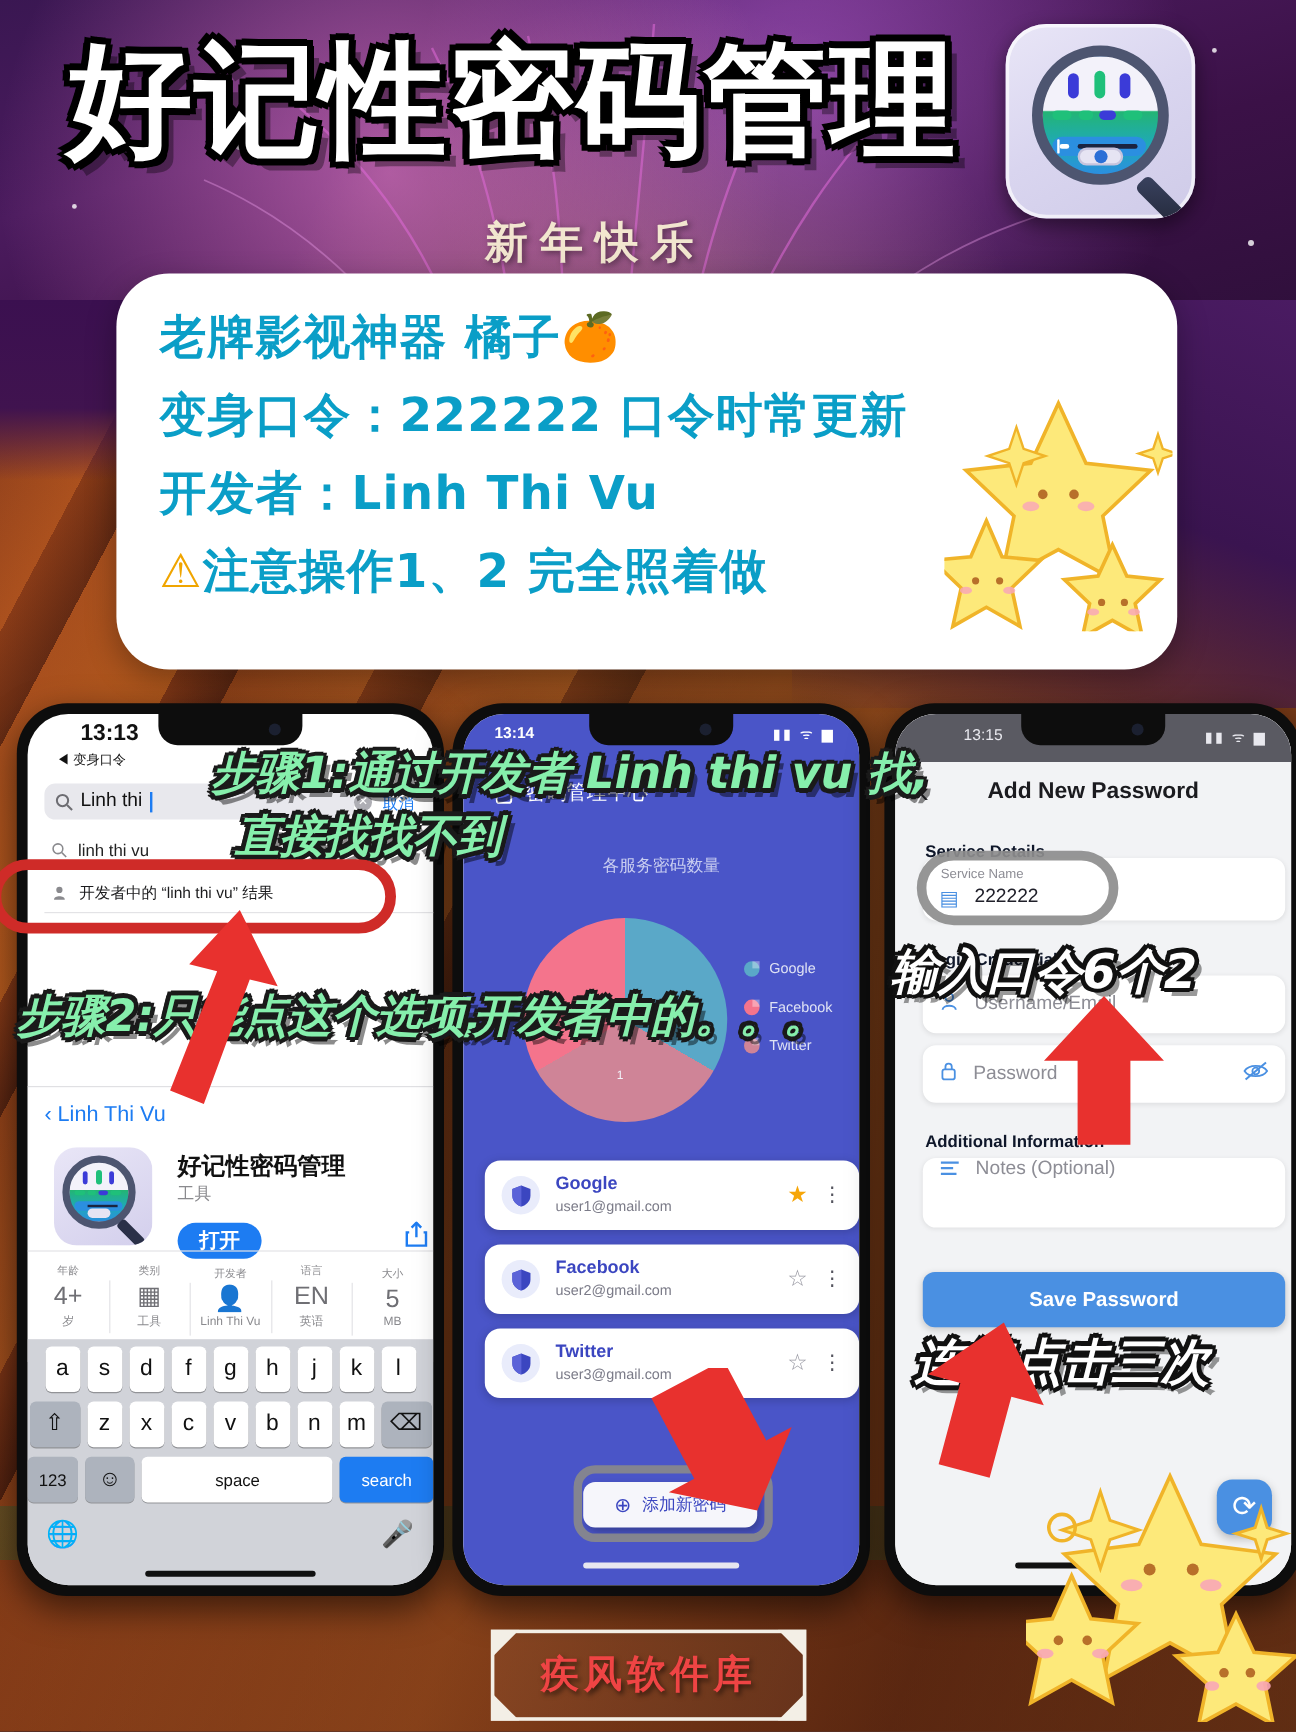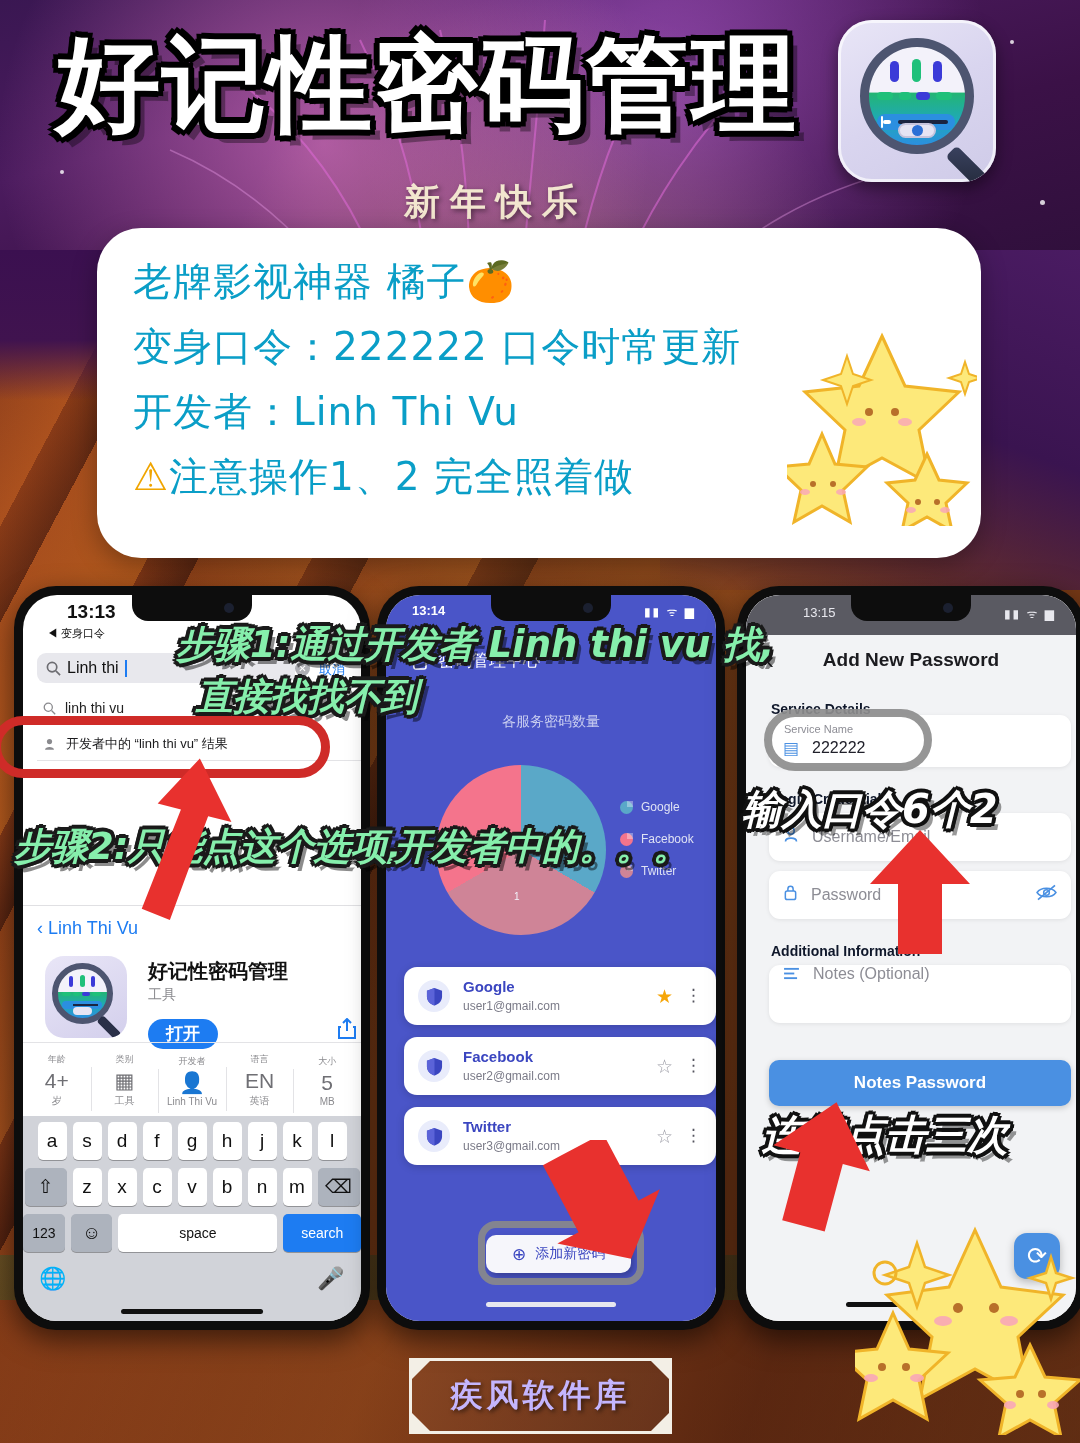--- a/index.html
+++ b/index.html
@@ -108,21 +108,21 @@
   }
 
   
   #infocard {
     position:absolute; left:97px; top:228px; width:884px; height:330px;
     background:#fff; border-radius:44px; z-index:6;
     box-shadow:0 8px 26px rgba(0,0,0,.3);
     padding:34px 40px 0 36px; overflow:hidden;
   }
   .info-line {
-    font-size:39px; font-weight:normal; color:#0a9ec7;
+    font-size:39px; font-weight:bold; color:#0a9ec7;
     line-height:1.0; margin-bottom:26px; white-space:nowrap;
     font-family:"DejaVu Sans","Liberation Sans",sans-serif;
     letter-spacing:1px;
   }
   .info-line .warn { color:#f0a500; }
   
   .cardstar { position:absolute; }
 
   
   .phone {
@@ -331,21 +331,21 @@
   
   #footer {
     position:absolute; left:409px; top:1358px; width:263px; height:76px; z-index:50;
   }
   #footer-inner {
     width:100%; height:100%; border:3px solid #f3efe6; position:relative;
     display:flex; align-items:center; justify-content:center;
     background:rgba(255,255,255,.04);
   }
   #footer-text {
-    font-size:32px; font-weight:bold; color:#c4b5fd; letter-spacing:4px;
+    font-size:32px; font-weight:bold; color:#ef4444; letter-spacing:4px;
     font-family:"DejaVu Sans","Liberation Sans",sans-serif;
     text-shadow:2px 2px 4px rgba(0,0,0,.55);
   }
   .fc { position:absolute; width:24px; height:24px; background:#f3efe6; }
   .fc.tl { left:-3px; top:-3px; clip-path:polygon(0 0,100% 0,0 100%); }
   .fc.tr { right:-3px; top:-3px; clip-path:polygon(100% 0,100% 100%,0 0); }
   .fc.bl { left:-3px; bottom:-3px; clip-path:polygon(0 0,0 100%,100% 100%); }
   .fc.br { right:-3px; bottom:-3px; clip-path:polygon(100% 0,100% 100%,0 100%); }
 </style>
 </head>
@@ -732,21 +732,21 @@
       <span class="p3-ficon">
         <svg width="17" height="13" viewBox="0 0 18 14">
             <line x1="1" y1="2" x2="17" y2="2" stroke="#4a90e2" stroke-width="2"></line>
             <line x1="1" y1="7" x2="12" y2="7" stroke="#4a90e2" stroke-width="2"></line>
             <line x1="1" y1="12" x2="15" y2="12" stroke="#4a90e2" stroke-width="2"></line>
           </svg>
       </span>
       <span class="p3-fph">Notes (Optional)</span>
     </div>
 
-    <div id="p3-save">Notes Password</div>
+    <div id="p3-save">Save Password</div>
     <div id="p3-fab">⟳</div>
     <div class="p3-home"></div>
   </div>
 </div>
 
 <div id="redoval"></div>
 
 <svg class="arrow" style="left:116px;top:748px;" width="130" height="180">
   <path d="M64 8 L110 62 L86 62 L74 172 L44 168 L58 62 L34 62 Z" fill="#e8312e" transform="rotate(14 64 90)"></path>
 </svg>

